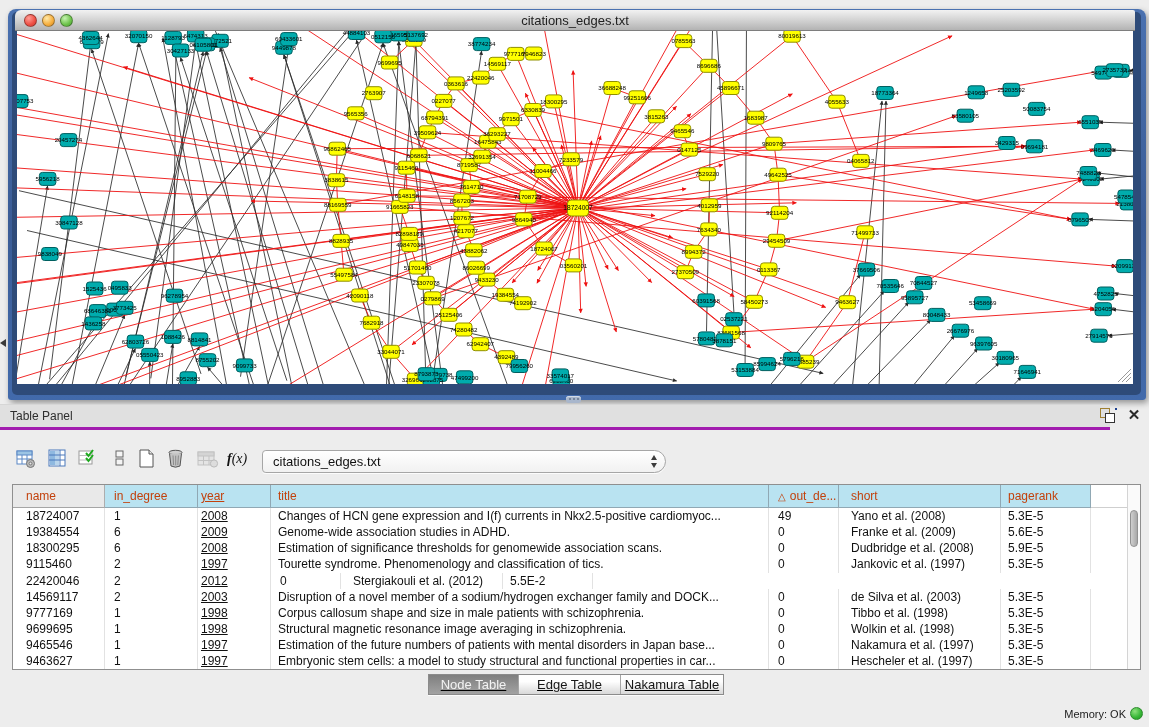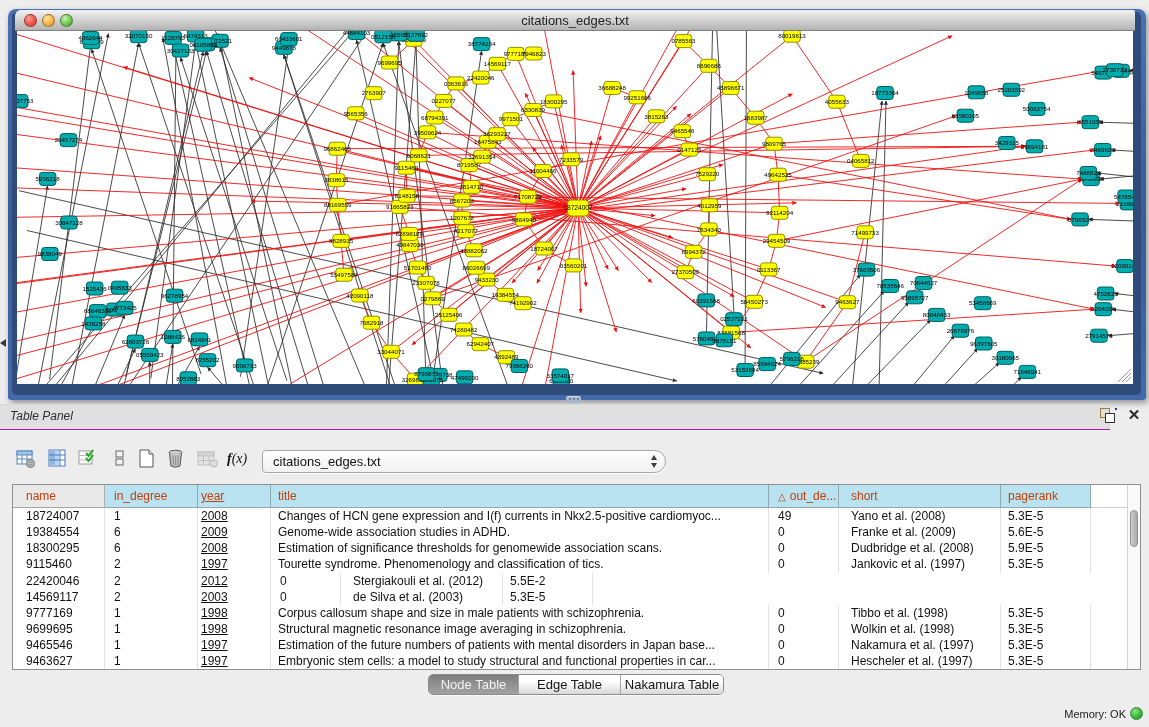--- a/index.html
+++ b/index.html
@@ -29,21 +29,21 @@
   .split-grip { position:absolute; left:566px; top:396px; width:15px; height:7px;
     border-radius:3px; background:#a8b6cc; box-shadow:inset 0 1px 0 #d3dbe8; }
   .split-grip i { position:absolute; top:2px; width:2px; height:2px; background:#64748e; border-radius:50%; }
 
   
   .edge-arrow { position:absolute; left:0px; top:339px; width:0; height:0;
     border-top:4px solid transparent; border-bottom:4px solid transparent; border-right:6px solid #3a3a3a; }
 
   
   .panel-titlebar { position:absolute; left:0; top:404px; width:1110px; height:26px;
-    background:#e0e0e0; border-top:1px solid #d6d6d6; border-bottom:1px solid #a21caf;font-style:italic; }
+    background:#e0e0e0; border-top:1px solid #d6d6d6; border-bottom:3px solid #a21caf; }
   .panel-title { position:absolute; left:10px; top:0; height:22px; line-height:22px;
     font-size:12px; color:#2e2e2e; }
   .float-icon { position:absolute; left:1100px; top:408px; width:17px; height:16px; }
   .float-icon .b1 { position:absolute; left:0; top:0; width:10px; height:10px; border:1px solid #a08030; background:transparent; }
   .float-icon .b2 { position:absolute; left:5px; top:5px; width:10px; height:10px; border:1px solid #333; background:#fff; }
   .float-icon .dot { position:absolute; right:0; top:0; width:2px; height:2px; background:#1b3f8f; }
   .close-icon { position:absolute; left:1126px; top:407px; width:16px; height:16px;
     font-size:15px; font-weight:bold; color:#2a2a2a; line-height:16px; text-align:center; }
 
   
@@ -81,22 +81,22 @@
   .c5 { width:162px; padding-left:12px; }
   .c6 { width:90px;  padding-left:7px; }
   .cf { flex:1; border-right:none; }
   .vscroll { position:absolute; right:0; top:0; width:13px; height:184px;
     background:#fafafa; border-left:1px solid #d4d4d4; }
   .vthumb { position:absolute; left:2px; top:25px; width:8px; height:37px; border-radius:4px;
     background:linear-gradient(90deg,#cfcfcf,#a8a8a8); border:1px solid #919191; }
 
   
   .tabs { position:absolute; left:428px; top:674px; height:21px; display:flex;
-    border:1px solid #8b8b8b; border-radius:5px; overflow:hidden;
-    box-shadow:0 1px 0 rgba(255,255,255,.75); }
+    border:1px solid #8b8b8b; border-radius:0; overflow:hidden;
+    box-shadow:0 1px 0 rgba(255,255,255,.75);text-decoration:underline; }
   .tab { height:19px; line-height:19px; font-size:13px; text-align:center; color:#161616;
     background:linear-gradient(#fefefe 35%,#d8d8d8); border-right:1px solid #a5a5a5; }
   .tab:last-child { border-right:none; }
   .tab.active { background:linear-gradient(#7f7f7f,#a2a2a2); color:#f3f3f3; }
   .t0 { width:90px; } .t1 { width:102px; } .t2 { width:102px; }
 
   
   .mem-label { position:absolute; right:23px; top:707px; height:14px; line-height:14px; font-size:11px; color:#222; }
   .mem-dot { position:absolute; left:1130px; top:707px; width:13px; height:13px; border-radius:50%;
     background:radial-gradient(circle at 35% 30%, #8ee07e, #35b535 60%, #259125); border:1px solid #2c8c2c; }
@@ -862,20 +862,21 @@
         <div class="tcell c2">2012</div>
         <div class="tcell c4">0</div>
         <div class="tcell c5">Stergiakouli et al. (2012)</div>
         <div class="tcell c6">5.5E-2</div>
         <div class="tcell cf"></div>
       </div>
       <div class="trow">
         <div class="tcell c0">14569117</div>
         <div class="tcell c1">2</div>
         <div class="tcell c2">2003</div>
+        <div class="tcell c3">Disruption of a novel member of a sodium/hydrogen exchanger family and DOCK...</div>
         <div class="tcell c4">0</div>
         <div class="tcell c5">de Silva et al. (2003)</div>
         <div class="tcell c6">5.3E-5</div>
         <div class="tcell cf"></div>
       </div>
       <div class="trow">
         <div class="tcell c0">9777169</div>
         <div class="tcell c1">1</div>
         <div class="tcell c2">1998</div>
         <div class="tcell c3">Corpus callosum shape and size in male patients with schizophrenia.</div>

